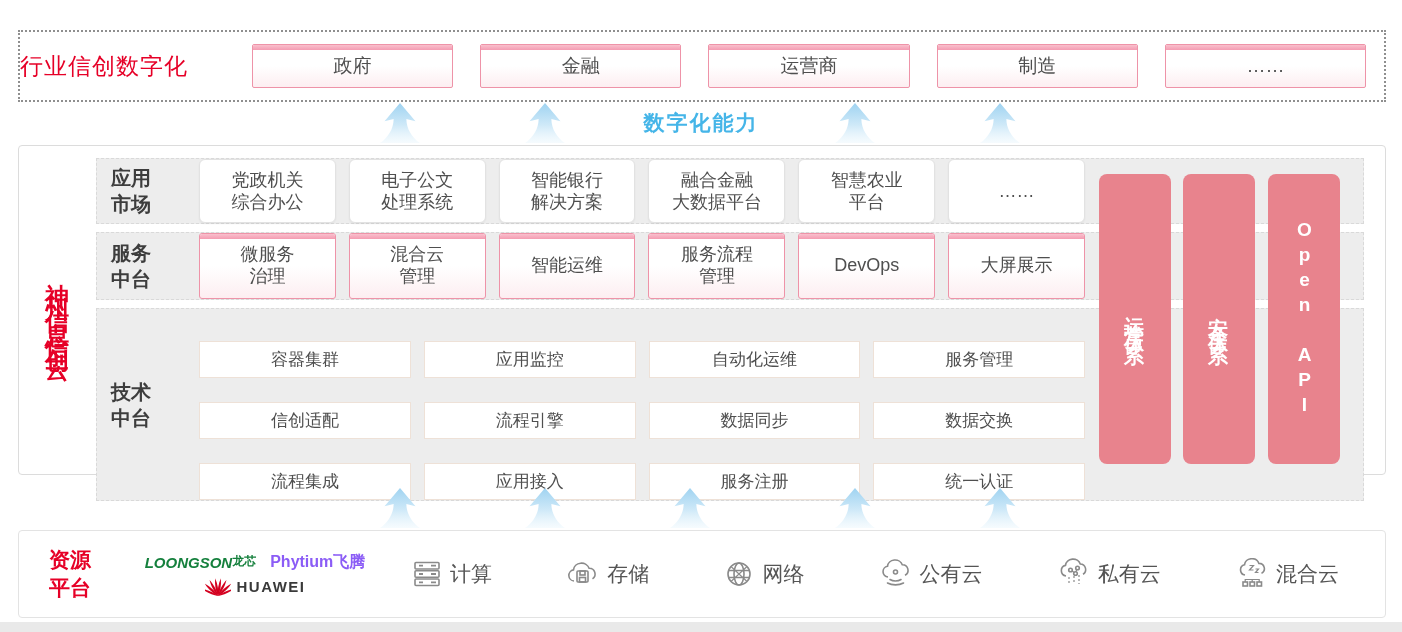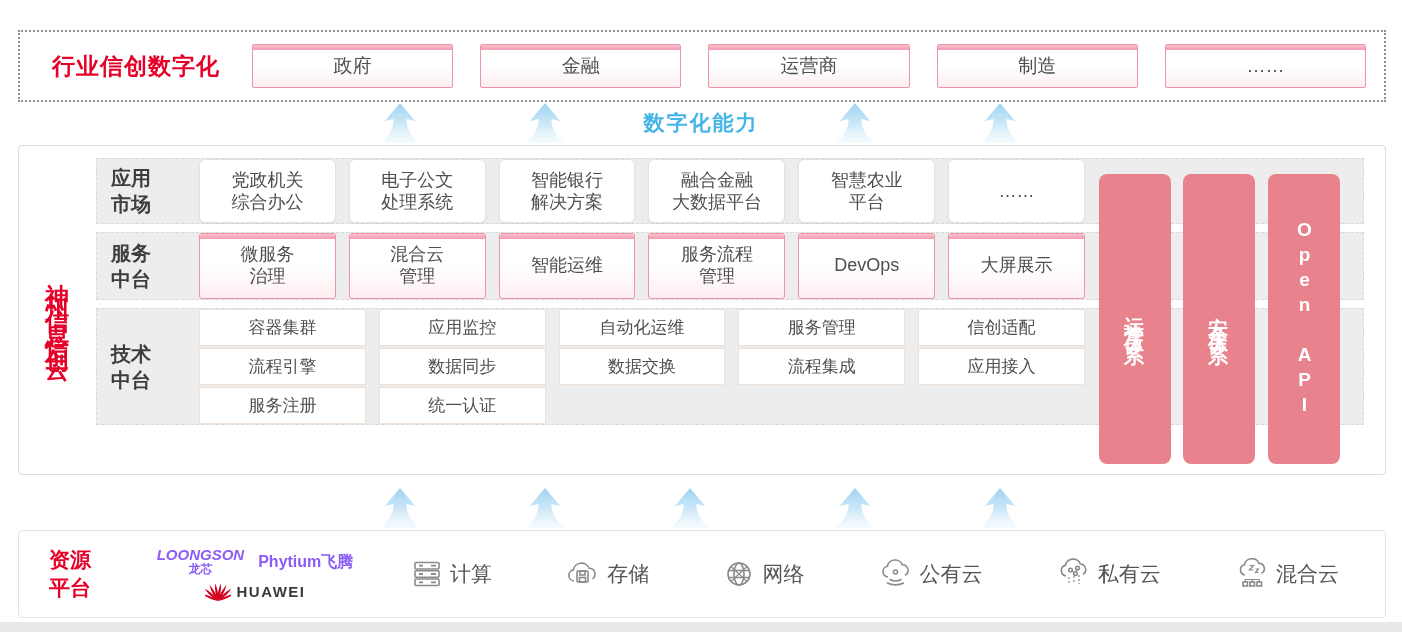--- a/index.html
+++ b/index.html
@@ -2,21 +2,21 @@
 <html><head>
 <meta charset="utf-8">
 <style>
   * { margin:0; padding:0; box-sizing:border-box; }
   body { background:#fff; font-family:"Liberation Sans","DejaVu Sans",sans-serif; }
   .canvas { position:relative; width:1402px; height:632px; background:#fff; overflow:hidden; }
 
   
   .industry-band { position:absolute; left:18px; top:30px; width:1368px; height:72px;
     border:2px dotted #8f8f8f; background:#fff; display:flex; align-items:center; }
-  .industry-label { width:232px; text-align:center; font-size:23px; font-weight:bold;
+  .industry-label { width:232px; text-align:left; font-size:23px; font-weight:normal;
     color:#e60027; letter-spacing:1px; }
   .industry-cards { flex:1; display:grid; grid-template-columns:repeat(5,1fr); gap:27px; margin-right:18px; }
   .pink-card { position:relative; background:linear-gradient(180deg,#ffffff 50%,#fdeef1);
     border:1px solid #ee93a8; border-radius:2px; display:flex; align-items:center; justify-content:center;
     font-size:19px; color:#4f4f4f; text-align:center; white-space:pre-line; line-height:1.2; overflow:hidden; }
   .ind-h { height:44px; }
   .pink-card::before { content:""; position:absolute; top:0; left:0; right:0; height:5px;
     background:linear-gradient(180deg,#f9c0cd,#f49cb2); }
 
   
@@ -37,37 +37,37 @@
   .prow { flex:1; background:#ededed; border:1px dashed #d9d9d9; display:flex;
     align-items:center; padding:0 278px 0 14px; }
   .prow-label { width:74px; font-size:20px; font-weight:bold; color:#3d3d3d;
     white-space:pre-line; line-height:1.3; margin-right:14px; }
   .cards6 { flex:1; display:grid; grid-template-columns:repeat(6,1fr); gap:13px; }
   .white-card { height:64px; background:#fff; border:1px solid #e2e2e2; border-radius:6px;
     display:flex; align-items:center; justify-content:center; text-align:center;
     font-size:18px; color:#4f4f4f; white-space:pre-line; line-height:1.25;
     box-shadow:0 1px 2px rgba(0,0,0,.05); }
   .svc-h { height:66px; font-size:18px; border-radius:3px; }
-  .tech-grid { flex:1; display:grid; grid-template-columns:repeat(5,1fr); gap:2px 13px; }
+  .tech-grid { flex:1; display:grid; grid-template-columns:repeat(4,1fr); gap:24px 13px;margin-top:32px; }
   .tech-card { height:37px; background:#fff; border:1px solid #eee1d7;
     display:flex; align-items:center; justify-content:center; font-size:17px; color:#4f4f4f; }
   .side-bar { position:absolute; top:28px; height:290px; width:72px; background:#e8838d;
     border-radius:8px; display:flex; align-items:center; justify-content:center;
     color:#fff; font-weight:bold; font-size:20px; writing-mode:vertical-rl;
     text-orientation:upright; letter-spacing:9px; }
   .bar1 { left:1080px; } .bar2 { left:1164px; } .bar3 { left:1249px; font-size:19px; letter-spacing:4px; }
 
   
   .resource-box { position:absolute; left:18px; top:530px; width:1368px; height:88px;
     border:1px solid #e3e3e3; border-radius:4px; background:#fff; display:flex; align-items:center; }
   .res-label { margin-left:30px; width:86px; font-size:21px; font-weight:bold; color:#e60027;
     white-space:pre-line; line-height:1.35; }
   .vendors { width:240px; display:flex; flex-direction:column; align-items:center; gap:3px; margin-right:28px; }
   .vendor-row { display:flex; align-items:center; gap:14px; }
-  .loongson { display:flex; flex-direction:column; align-items:center; color:#8b5cf6; }
+  .loongson { display:flex; flex-direction:row; align-items:center; color:#15803d; }
   .loongson-en { font-size:15px; font-weight:800; font-style:italic; letter-spacing:0; }
   .loongson-cn { font-size:12px; font-weight:bold; margin-top:-2px; }
   .phytium { font-size:16px; font-weight:bold; color:#8b5cf6; }
   .huawei { display:flex; align-items:center; gap:6px; }
   .huawei-text { font-size:15px; font-weight:bold; color:#3a3a3a; letter-spacing:1.5px; }
   .res-items { flex:1; display:flex; justify-content:space-between; margin:0 46px 0 8px; }
   .res-item { display:flex; align-items:center; gap:7px; font-size:21px; color:#555; }
   .res-icon svg { display:block; }
 
   .bottom-strip { position:absolute; left:0; top:622px; width:1402px; height:10px; background:#e9e9e9; }

